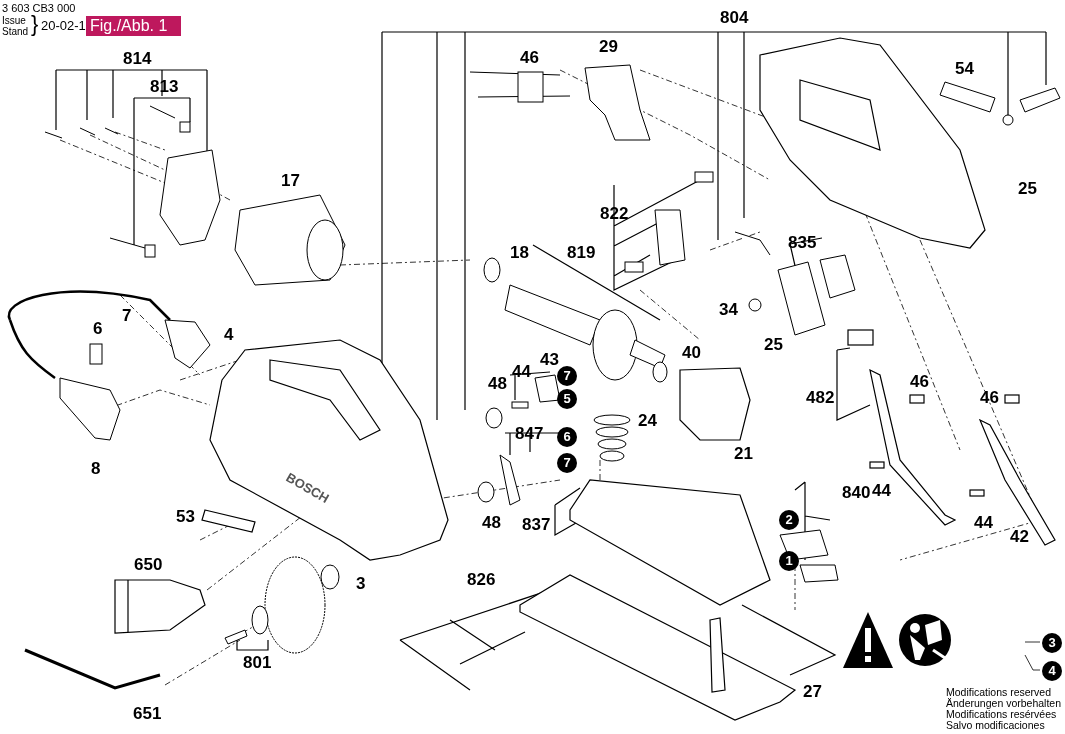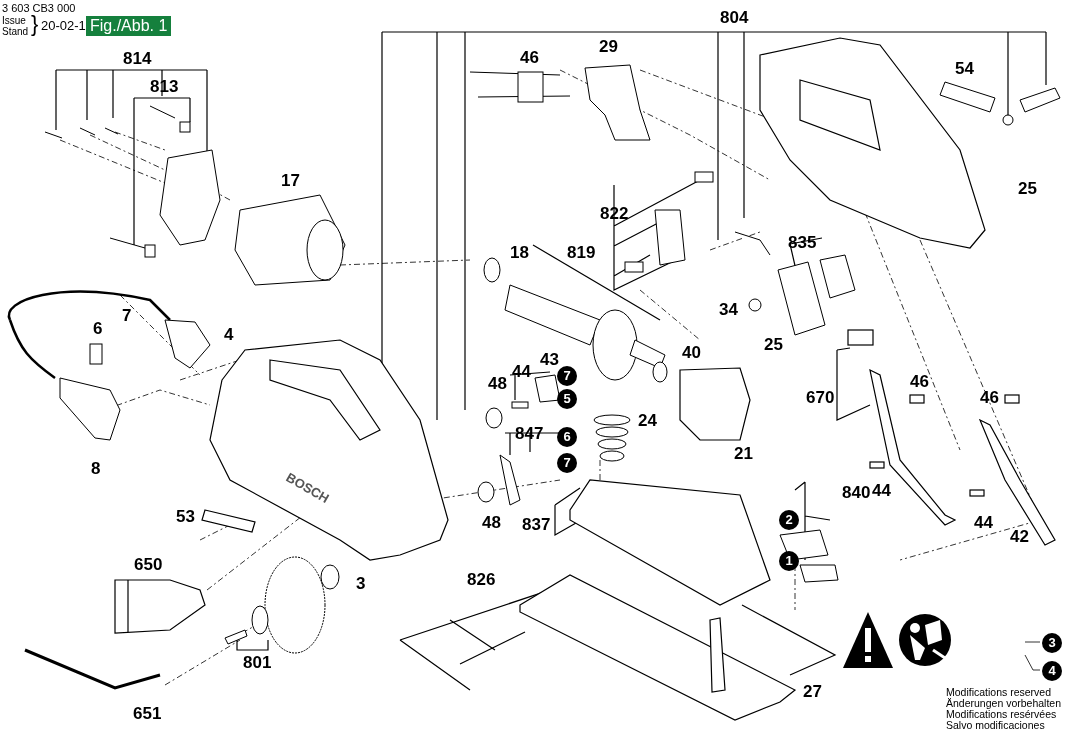--- a/index.html
+++ b/index.html
@@ -8,21 +8,21 @@
   #art { position: absolute; left: 0; top: 0; width: 1065px; height: 734px; }
   .lbl { position: absolute; font-family: "Liberation Sans", sans-serif; font-weight: bold;
          font-size: 17px; line-height: 13px; white-space: nowrap; color: #000; }
   .badge { position: absolute; width: 20px; height: 20px; border-radius: 50%; background: #000;
            color: #fff; font-family: "Liberation Sans", sans-serif; font-weight: bold; font-size: 13px;
            line-height: 20px; text-align: center; }
   .hdr-num { position: absolute; left: 2px; top: 2px; font-size: 11px; }
   .hdr-issue { position: absolute; left: 2px; top: 15px; font-size: 10px; line-height: 11px; }
   .hdr-brace { position: absolute; left: 31px; top: 13px; font-size: 22px; line-height: 22px; }
   .hdr-date { position: absolute; left: 41px; top: 19px; font-size: 13px; }
-  .fig-box { position: absolute; left: 86px; top: 16px; width: 85px; height: 20px; background: #15803d;
+  .fig-box { position: absolute; left: 86px; top: 16px; width: 95px; height: 20px; background: #be185d;
              color: #fff; font-size: 16px; line-height: 20px; padding-left: 4px; box-sizing: border-box; }
   .notes { position: absolute; left: 946px; top: 687px; font-size: 10.5px; line-height: 11px; }
   .notes div { white-space: nowrap; }
 </style>
 </head>
 <body>
 
 <svg id="art" viewBox="0 0 1065 734" xmlns="http://www.w3.org/2000/svg">
   <g fill="none" stroke="#000" stroke-width="1.2">
 
@@ -231,21 +231,21 @@
 <div class="lbl" style="left:788px;top:236px">835</div>
 <div class="lbl" style="left:719px;top:303px">34</div>
 <div class="lbl" style="left:93px;top:322px">6</div>
 <div class="lbl" style="left:122px;top:309px">7</div>
 <div class="lbl" style="left:224px;top:328px">4</div>
 <div class="lbl" style="left:540px;top:353px">43</div>
 <div class="lbl" style="left:512px;top:365px">44</div>
 <div class="lbl" style="left:764px;top:338px">25</div>
 <div class="lbl" style="left:682px;top:346px">40</div>
 <div class="lbl" style="left:488px;top:377px">48</div>
-<div class="lbl" style="left:806px;top:391px">670</div>
+<div class="lbl" style="left:806px;top:391px">482</div>
 <div class="lbl" style="left:910px;top:375px">46</div>
 <div class="lbl" style="left:980px;top:391px">46</div>
 <div class="lbl" style="left:638px;top:414px">24</div>
 <div class="lbl" style="left:515px;top:427px">847</div>
 <div class="lbl" style="left:734px;top:447px">21</div>
 <div class="lbl" style="left:91px;top:462px">8</div>
 <div class="lbl" style="left:872px;top:484px">44</div>
 <div class="lbl" style="left:974px;top:516px">44</div>
 <div class="lbl" style="left:176px;top:510px">53</div>
 <div class="lbl" style="left:482px;top:516px">48</div>

